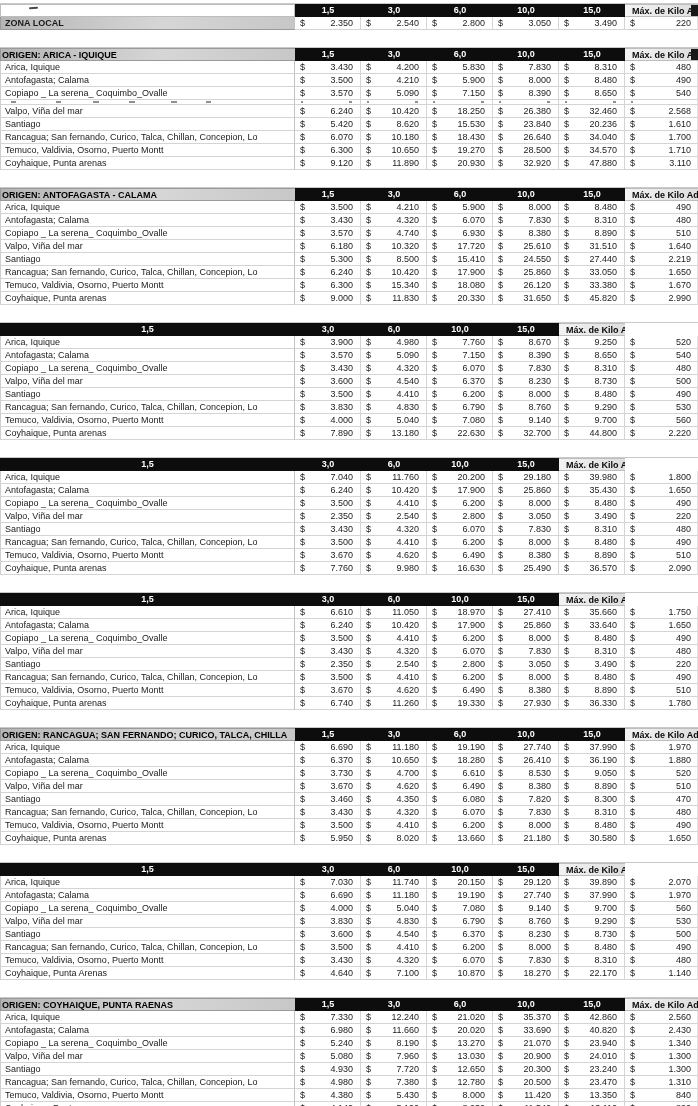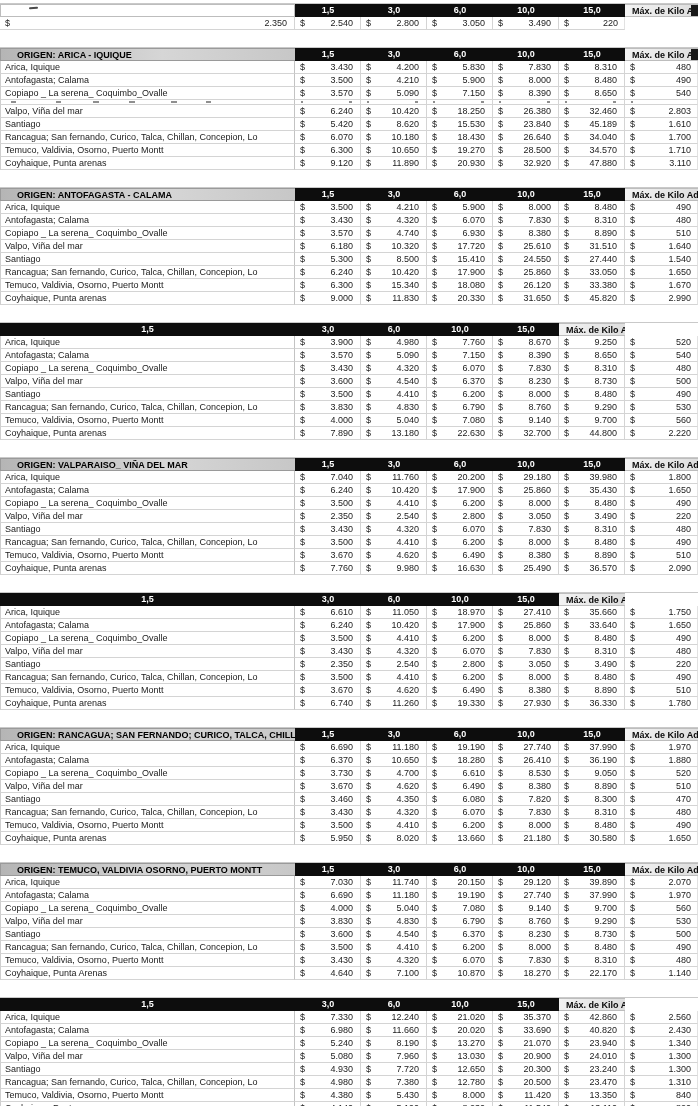--- a/index.html
+++ b/index.html
@@ -17,21 +17,21 @@
   .grid-row{
     display:grid;
     grid-template-columns:295px 66px 66px 66px 66px 66px 73px;
     box-sizing:border-box;
   }
   .grid-row > div{box-sizing:border-box;height:13px;line-height:12px;overflow:hidden;position:relative;}
   
   .title-cell{
     background:linear-gradient(90deg,#b5b5b5,#d6d6d6 55%,#c7c7c7);
     border:1px solid #9a9a9a;border-right:none;
-    font-weight:bold;color:#000;padding-left:16px;white-space:nowrap;
+    font-weight:bold;color:#000;padding-left:1px;white-space:nowrap;
   }
   .title-cell.blank{background:#ffffff;border:1px solid #bdbdbd;}
   .wcol{
     background:#0d0d0d;color:#ffffff;font-weight:bold;text-align:center;
     border-bottom:1px solid #0d0d0d;
   }
   .maxcol{
     background:linear-gradient(90deg,#f3f3f3,#dedede);
     color:#0a0a0a;font-weight:bold;white-space:nowrap;padding-left:7px;
     border-bottom:1px solid #bdbdbd;border-top:1px solid #bdbdbd;
@@ -78,20 +78,21 @@
           <div class="pen-mark"></div>
         </div>
         <div class="wcol">1,5</div>
         <div class="wcol">3,0</div>
         <div class="wcol">6,0</div>
         <div class="wcol">10,0</div>
         <div class="wcol">15,0</div>
         <div class="maxcol smudge">Máx. de Kilo Adic</div>
       </div>
       <div class="grid-row">
+        <div class="row-label header-style">ZONA LOCAL</div>
         <div class="cell">
           <div class="cur">$</div>
           <div class="val">2.350</div>
         </div>
         <div class="cell">
           <div class="cur">$</div>
           <div class="val">2.540</div>
         </div>
         <div class="cell">
           <div class="cur">$</div>
@@ -252,21 +253,21 @@
         <div class="cell">
           <div class="cur">$</div>
           <div class="val">26.380</div>
         </div>
         <div class="cell">
           <div class="cur">$</div>
           <div class="val">32.460</div>
         </div>
         <div class="cell-max">
           <div class="cur">$</div>
-          <div class="val">2.803</div>
+          <div class="val">2.568</div>
         </div>
       </div>
       <div class="grid-row">
         <div class="row-label">Santiago</div>
         <div class="cell">
           <div class="cur">$</div>
           <div class="val">5.420</div>
         </div>
         <div class="cell">
           <div class="cur">$</div>
@@ -275,21 +276,21 @@
         <div class="cell">
           <div class="cur">$</div>
           <div class="val">15.530</div>
         </div>
         <div class="cell">
           <div class="cur">$</div>
           <div class="val">23.840</div>
         </div>
         <div class="cell">
           <div class="cur">$</div>
-          <div class="val">45.189</div>
+          <div class="val">20.236</div>
         </div>
         <div class="cell-max">
           <div class="cur">$</div>
           <div class="val">1.610</div>
         </div>
       </div>
       <div class="grid-row">
         <div class="row-label">Rancagua; San fernando, Curico, Talca, Chillan, Concepion, Lo</div>
         <div class="cell">
           <div class="cur">$</div>
@@ -506,21 +507,21 @@
         <div class="cell">
           <div class="cur">$</div>
           <div class="val">24.550</div>
         </div>
         <div class="cell">
           <div class="cur">$</div>
           <div class="val">27.440</div>
         </div>
         <div class="cell-max">
           <div class="cur">$</div>
-          <div class="val">1.540</div>
+          <div class="val">2.219</div>
         </div>
       </div>
       <div class="grid-row">
         <div class="row-label">Rancagua; San fernando, Curico, Talca, Chillan, Concepion, Lo</div>
         <div class="cell">
           <div class="cur">$</div>
           <div class="val">6.240</div>
         </div>
         <div class="cell">
           <div class="cur">$</div>
@@ -819,21 +820,20 @@
           <div class="val">44.800</div>
         </div>
         <div class="cell-max">
           <div class="cur">$</div>
           <div class="val">2.220</div>
         </div>
       </div>
     </div>
     <div class="table">
       <div class="grid-row">
-        <div class="title-cell">ORIGEN: VALPARAISO_ VIÑA DEL MAR</div>
         <div class="wcol">1,5</div>
         <div class="wcol">3,0</div>
         <div class="wcol">6,0</div>
         <div class="wcol">10,0</div>
         <div class="wcol">15,0</div>
         <div class="maxcol">Máx. de Kilo Adic</div>
       </div>
       <div class="grid-row">
         <div class="row-label">Arica, Iquique</div>
         <div class="cell">
@@ -1499,21 +1499,20 @@
           <div class="val">30.580</div>
         </div>
         <div class="cell-max">
           <div class="cur">$</div>
           <div class="val">1.650</div>
         </div>
       </div>
     </div>
     <div class="table">
       <div class="grid-row">
-        <div class="title-cell">ORIGEN: TEMUCO, VALDIVIA OSORNO, PUERTO MONTT</div>
         <div class="wcol">1,5</div>
         <div class="wcol">3,0</div>
         <div class="wcol">6,0</div>
         <div class="wcol">10,0</div>
         <div class="wcol">15,0</div>
         <div class="maxcol">Máx. de Kilo Adic</div>
       </div>
       <div class="grid-row">
         <div class="row-label">Arica, Iquique</div>
         <div class="cell">
@@ -1726,20 +1725,21 @@
           <div class="val">22.170</div>
         </div>
         <div class="cell-max">
           <div class="cur">$</div>
           <div class="val">1.140</div>
         </div>
       </div>
     </div>
     <div class="table">
       <div class="grid-row">
+        <div class="title-cell">ORIGEN: COYHAIQUE, PUNTA RAENAS</div>
         <div class="wcol">1,5</div>
         <div class="wcol">3,0</div>
         <div class="wcol">6,0</div>
         <div class="wcol">10,0</div>
         <div class="wcol">15,0</div>
         <div class="maxcol">Máx. de Kilo Adic</div>
       </div>
       <div class="grid-row">
         <div class="row-label">Arica, Iquique</div>
         <div class="cell">

